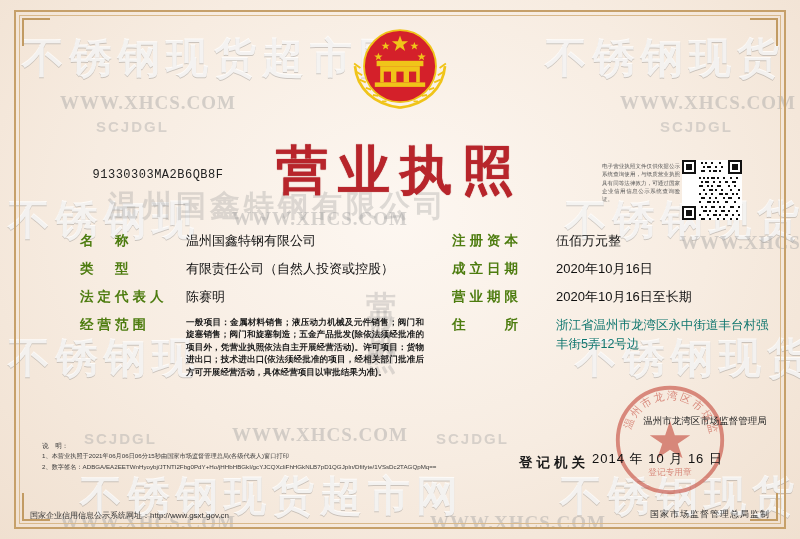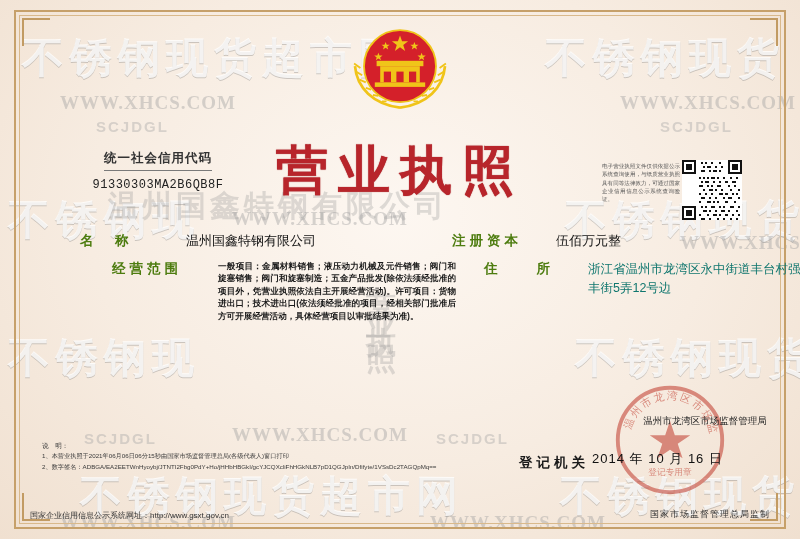--- a/index.html
+++ b/index.html
@@ -51,21 +51,21 @@
   }
   
   .code-block{
     position:absolute;left:68px;top:148px;width:180px;text-align:center;
   }
   .code-label{
     font-size:12.5px;color:#333;letter-spacing:1px;font-weight:bold;
     border-bottom:1px solid #7a7a7a;padding-bottom:3px;display:inline-block;
   }
   .code-value{
-    margin-top:7px;font-size:12px;color:#222;letter-spacing:.5px;
+    margin-top:20px;font-size:12px;color:#222;letter-spacing:.5px;
     font-family:"Liberation Mono","DejaVu Sans Mono",monospace;
   }
   
   .qr{
     position:absolute;right:58px;top:160px;width:60px;height:60px;
     background:#fff;
   }
   .qr svg{display:block;}
   .qr-note{
     position:absolute;right:120px;top:162px;width:78px;
@@ -211,21 +211,20 @@
         <polygon points="76,31 77.2,34.2 80.6,34.2 77.9,36.2 78.9,39.5 76,37.5 73.1,39.5 74.1,36.2 71.4,34.2 74.8,34.2"></polygon>
         <polygon points="36,43 37.2,46.2 40.6,46.2 37.9,48.2 38.9,51.5 36,49.5 33.1,51.5 34.1,48.2 31.4,46.2 34.8,46.2"></polygon>
         <polygon points="84,43 85.2,46.2 88.6,46.2 85.9,48.2 86.9,51.5 84,49.5 81.1,51.5 82.1,48.2 79.4,46.2 82.8,46.2"></polygon>
       </g>
     </svg>
   </div>
 
   <div class="title">营业执照</div>
 
   <div class="code-block">
-    <div class="code-label">统一社会信用代码</div>
     <div class="code-value">91330303MA2B6QB8F</div>
   </div>
 
   <div class="qr-note">电子营业执照文件仅供依据公示系统查询使用，与纸质营业执照具有同等法律效力，可通过国家企业信用信息公示系统查询验证。</div>
   <div class="qr">
     <svg viewBox="0 0 29 29" width="60" height="60" shape-rendering="crispEdges">
       <rect width="29" height="29" fill="#fff"></rect>
       <g fill="#111">
         <rect x="0" y="0" width="7" height="1"></rect>
           <rect x="0" y="6" width="7" height="1"></rect>
@@ -335,23 +334,43 @@
       <div class="col-l">
         <span class="lab">名　称</span>
         <span class="val">温州国鑫特钢有限公司</span>
       </div>
       <div class="col-r">
         <span class="lab">注册资本</span>
         <span class="val">伍佰万元整</span>
       </div>
     </div>
 
-
-
-    <div class="row" style="height:70px;margin-left:32px;">
+    <div class="row" style="height:28px;">
+      <div class="col-l">
+        <span class="lab">类　型</span>
+        <span class="val">有限责任公司（自然人投资或控股）</span>
+      </div>
+      <div class="col-r">
+        <span class="lab">成立日期</span>
+        <span class="val">2020年10月16日</span>
+      </div>
+    </div>
+
+    <div class="row" style="height:28px;">
+      <div class="col-l">
+        <span class="lab">法定代表人</span>
+        <span class="val">陈赛明</span>
+      </div>
+      <div class="col-r">
+        <span class="lab">营业期限</span>
+        <span class="val">2020年10月16日至长期</span>
+      </div>
+    </div>
+
+    <div class="row" style="height:70px;">
       <div class="col-l">
         <span class="lab">经营范围</span>
         <span class="scope-text">一般项目：金属材料销售；液压动力机械及元件销售；阀门和旋塞销售；阀门和旋塞制造；五金产品批发(除依法须经批准的项目外，凭营业执照依法自主开展经营活动)。许可项目：货物进出口；技术进出口(依法须经批准的项目，经相关部门批准后方可开展经营活动，具体经营项目以审批结果为准)。</span>
       </div>
       <div class="col-r">
         <span class="lab">住　　所</span>
         <span class="addr-text">浙江省温州市龙湾区永中街道丰台村强丰街5弄12号边</span>
       </div>
     </div>
   </div>

